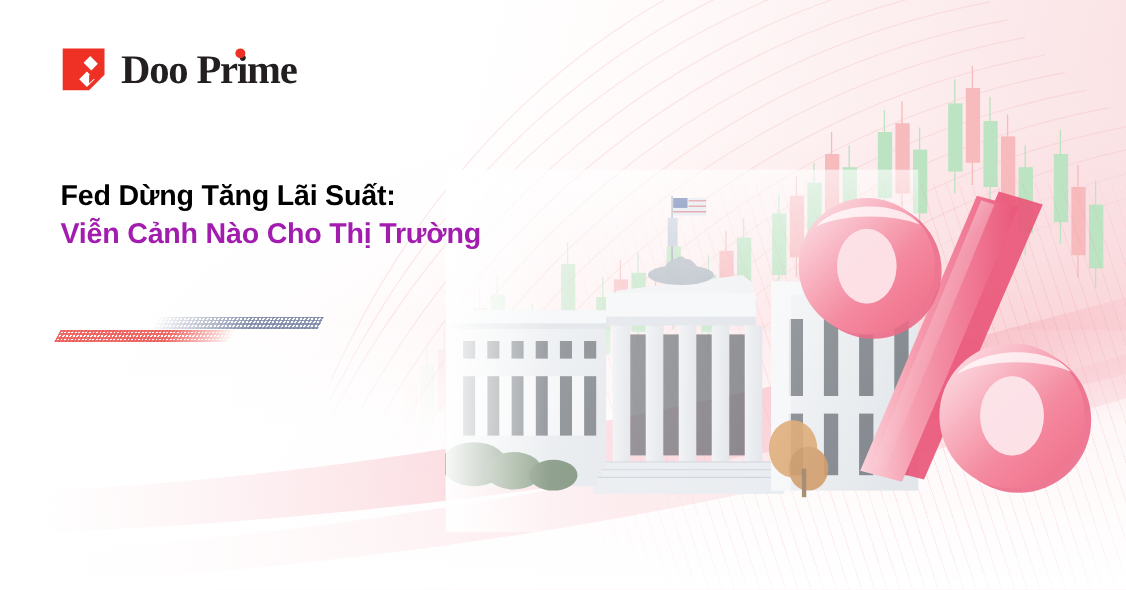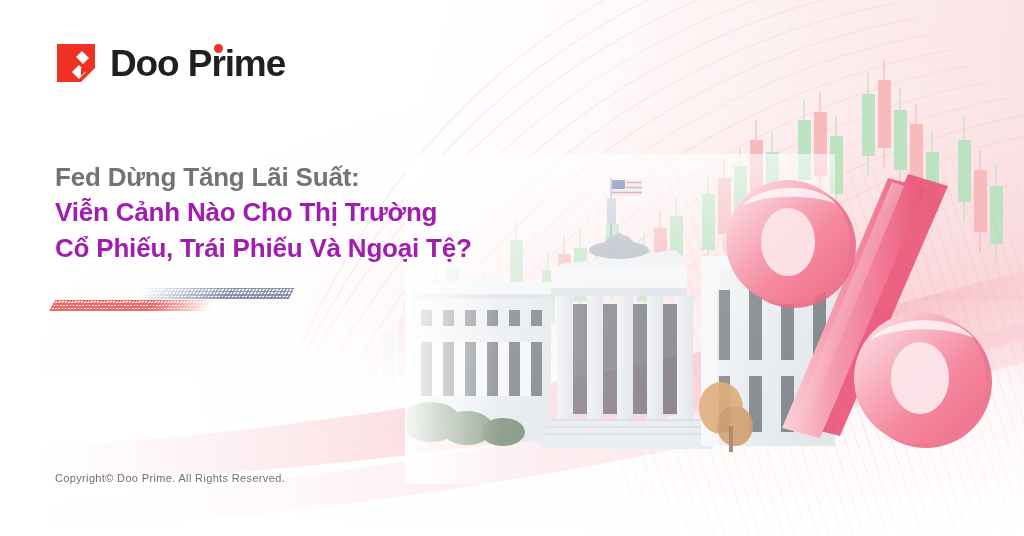--- a/index.html
+++ b/index.html
@@ -50,33 +50,33 @@
   .percent svg{width:100%;height:100%;display:block;}
 
   
   .content{position:absolute;inset:0;}
 
   .logo{position:absolute;left:55px;top:42px;display:flex;align-items:center;gap:13px;}
   .logo-mark{position:relative;width:42px;height:42px;flex:none;}
   .logo-mark svg{width:100%;height:100%;display:block;}
   .logo-word{
     font-size:37px;font-weight:700;letter-spacing:-1.1px;
-    color:#231f20;line-height:1;position:relative;white-space:nowrap;
+    color:#231f20;line-height:1;position:relative;white-space:nowrap;font-family:Liberation Serif, serif;
   }
   .logo-word .dot{
     position:absolute;width:9px;height:9px;border-radius:50%;
     background:#ee3124;left:104px;top:-1px;
   }
 
   .headline{position:absolute;left:55px;top:160px;width:560px;}
   .h-line{
     font-size:26px;font-weight:700;line-height:1.36;
     letter-spacing:-0.2px;white-space:nowrap;
   }
-  .h-line.red{color:#737373;}
+  .h-line.red{color:#000000;}
   .h-line.dark{color:#a21caf;}
 
   .rule{position:absolute;left:52px;top:288px;width:230px;height:26px;}
   .rule .bar{position:absolute;height:11px;}
   .rule .bar-red{
     left:0;top:12px;width:160px;
     background-image:
       repeating-linear-gradient(0deg,rgba(236,90,86,0.85) 0 1.6px,rgba(255,255,255,0) 1.6px 3.2px),
       repeating-linear-gradient(90deg,rgba(236,90,86,0.85) 0 1.6px,rgba(255,255,255,0) 1.6px 3.2px);
     transform:skewX(-28deg);
@@ -438,24 +438,22 @@
       </span>
       <span class="logo-word">
         <span>Doo Prime</span>
         <i class="dot"></i>
       </span>
     </div>
 
     <div class="headline">
       <div class="h-line red">Fed Dừng Tăng Lãi Suất:</div>
       <div class="h-line dark">Viễn Cảnh Nào Cho Thị Trường</div>
-      <div class="h-line dark">Cổ Phiếu, Trái Phiếu Và Ngoại Tệ?</div>
     </div>
 
     <div class="rule">
       <span class="bar bar-blue"></span>
       <span class="bar bar-red"></span>
     </div>
 
-    <div class="copyright">Copyright© Doo Prime. All Rights Reserved.</div>
 
   </div>
 </div>
 
 </body></html>

